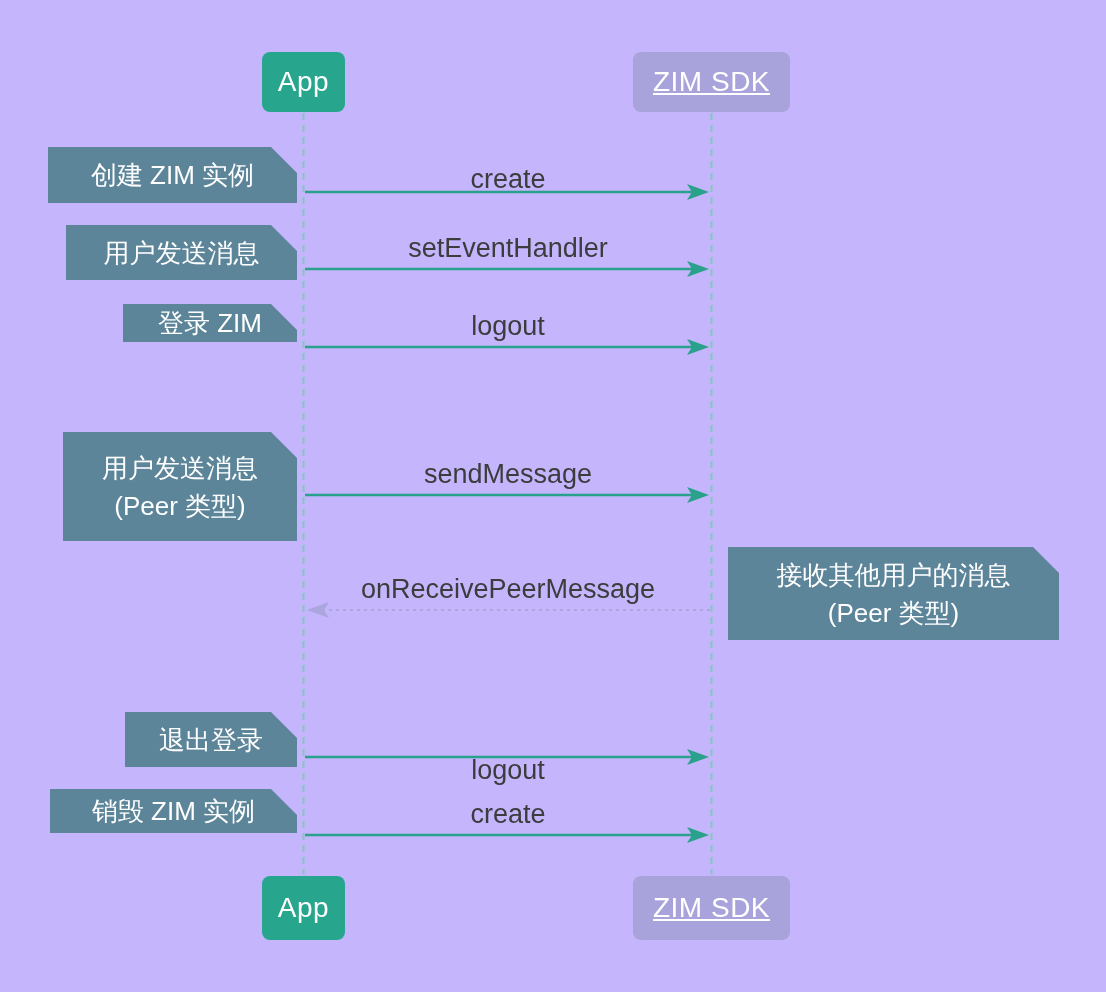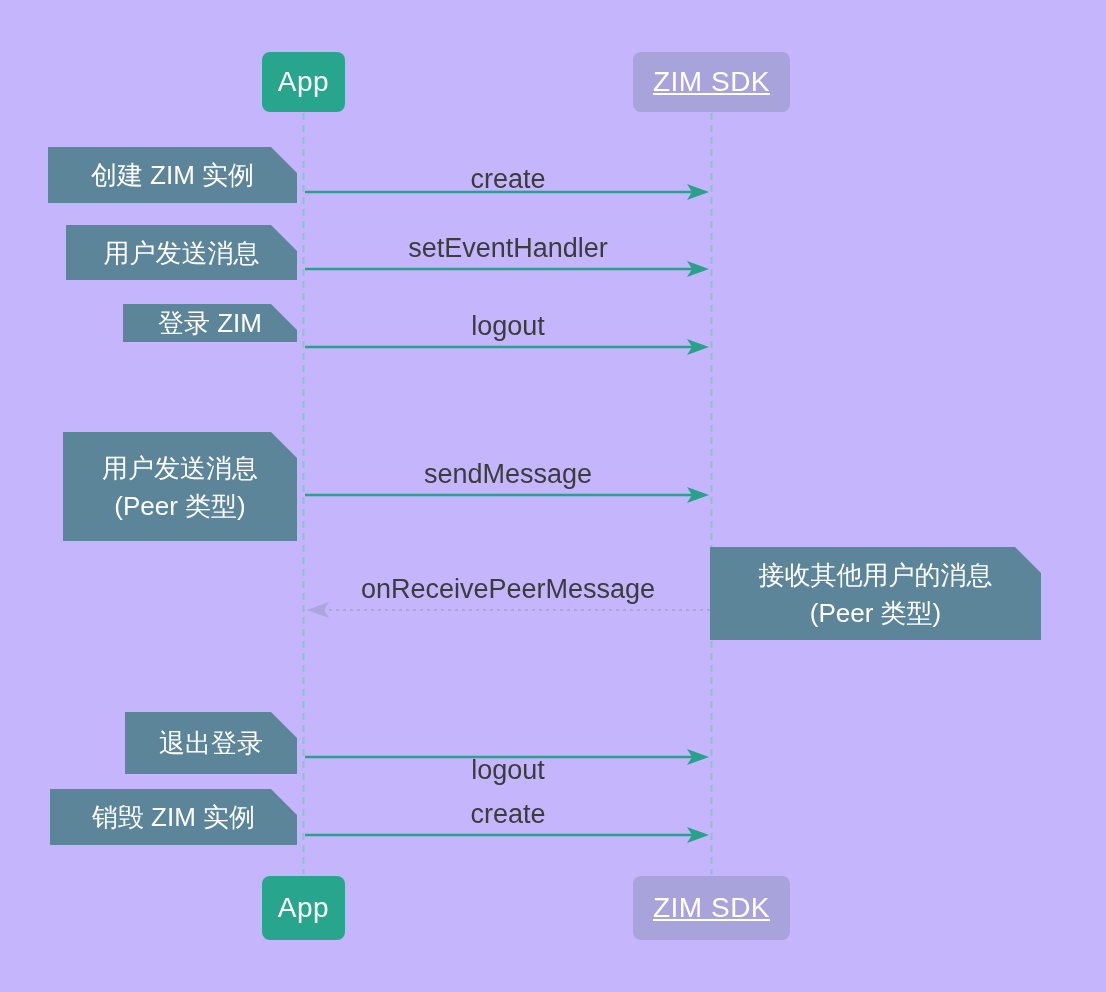--- a/index.html
+++ b/index.html
@@ -129,28 +129,28 @@
   <div class="tag" style="left:66px; top:225px; width:231px; height:55px;">
     <span>用户发送消息</span>
   </div>
   <div class="tag" style="left:123px; top:304px; width:174px; height:38px;">
     <span>登录 ZIM</span>
   </div>
   <div class="tag" style="left:63px; top:432px; width:234px; height:109px;">
     <span>用户发送消息</span>
     <span>(Peer 类型)</span>
   </div>
-  <div class="tag" style="left:125px; top:712px; width:172px; height:62px;">
+  <div class="tag" style="left:125px; top:712px; width:172px; height:55px;">
     <span>退出登录</span>
   </div>
-  <div class="tag" style="left:50px; top:789px; width:247px; height:56px;">
+  <div class="tag" style="left:50px; top:789px; width:247px; height:44px;">
     <span>销毁 ZIM 实例</span>
   </div>
 
-  <div class="tag" style="left:710px; top:547px; width:331px; height:93px;">
+  <div class="tag" style="left:728px; top:547px; width:331px; height:93px;">
     <span>接收其他用户的消息</span>
     <span>(Peer 类型)</span>
   </div>
 
   <div class="msg-label" style="top:164px;">create</div>
   <div class="msg-label" style="top:233px;">setEventHandler</div>
   <div class="msg-label" style="top:311px;">logout</div>
   <div class="msg-label" style="top:574px;">onReceivePeerMessage</div>
   <div class="msg-label" style="top:459px;">sendMessage</div>
   <div class="msg-label" style="top:755px;">logout</div>

